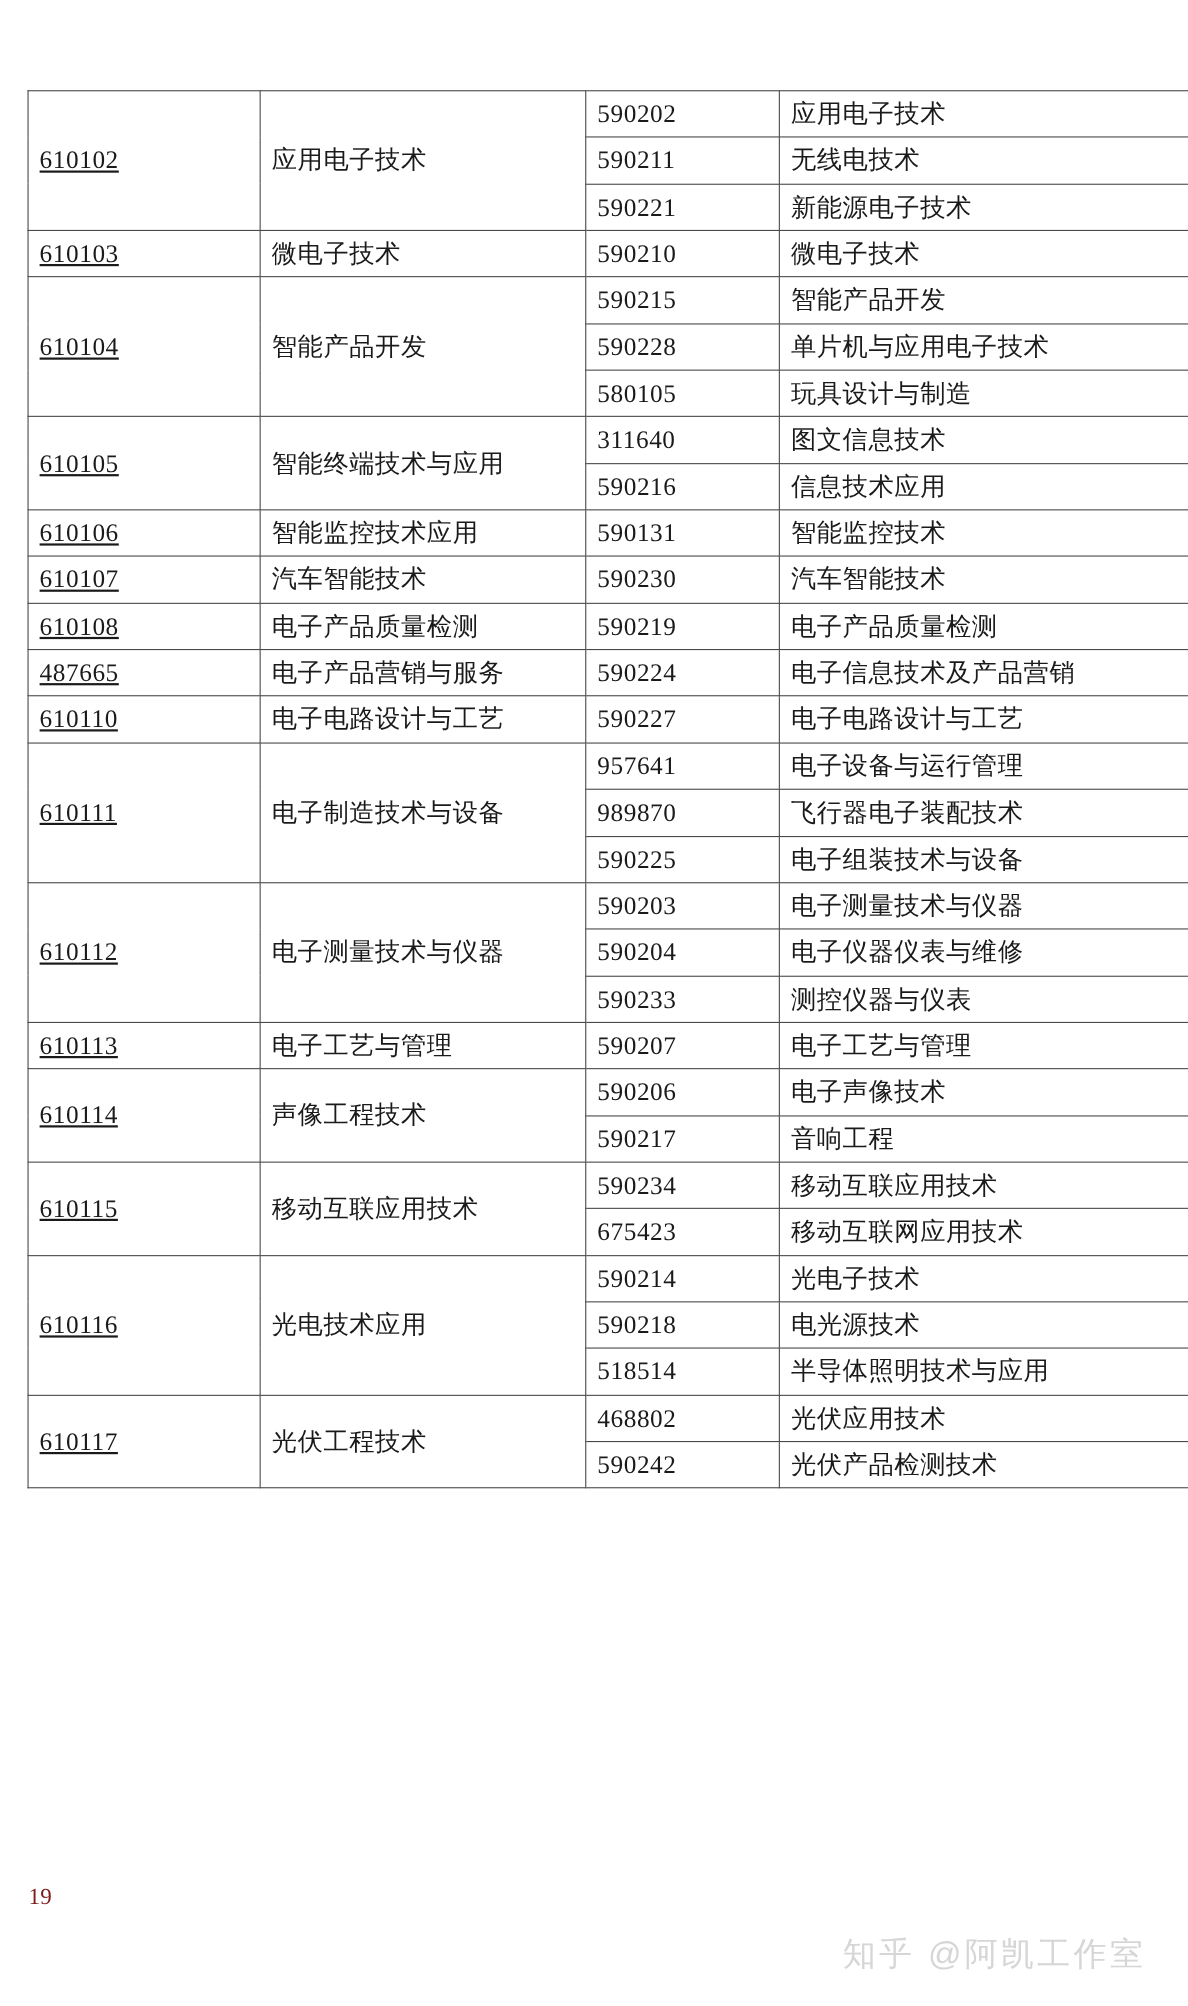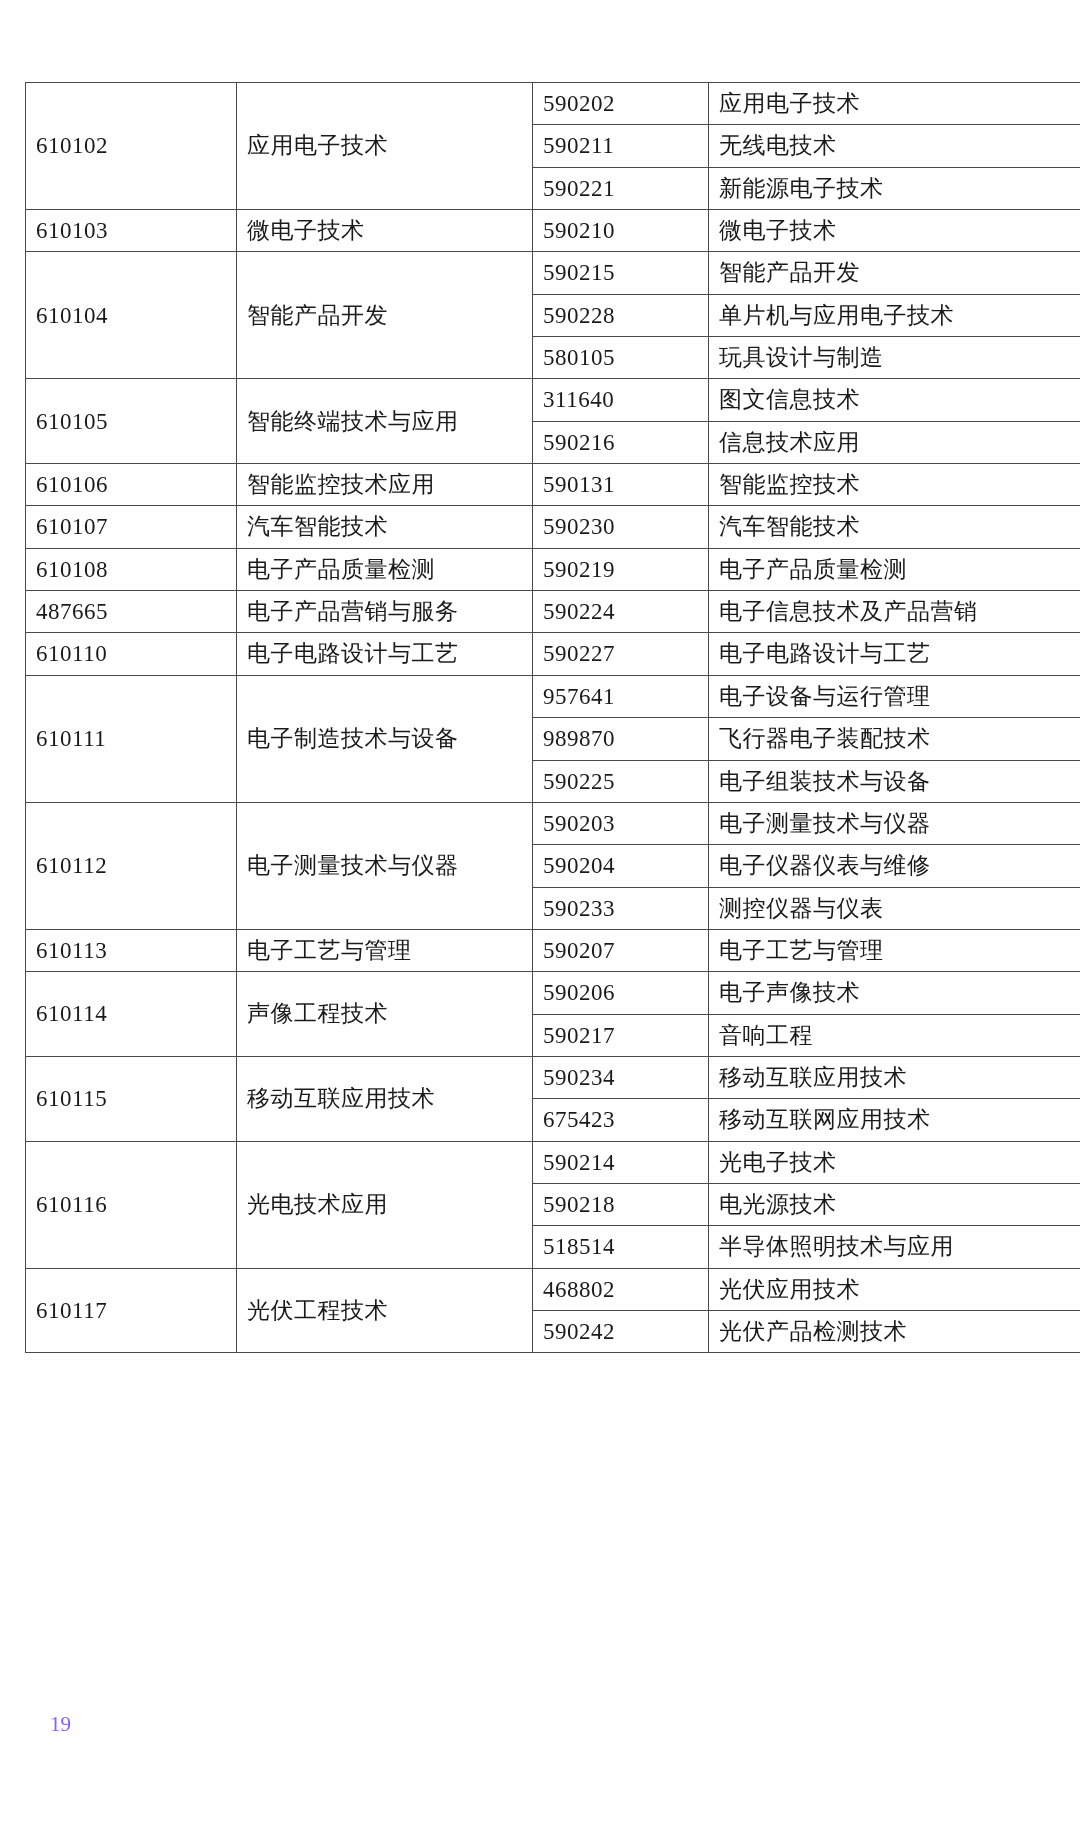--- a/index.html
+++ b/index.html
@@ -40,20 +40,21 @@
     font-size: 23px;
     line-height: 1.45;
     letter-spacing: 0.5px;
     background: #fff;
   }
   td.code {
     width: 190px;
     font-family: "Liberation Serif", "DejaVu Serif", serif;
     letter-spacing: 1px;
     font-size: 23px;
+    text-decoration: underline;
   }
   td.name {
     width: 275px;
   }
   td.subcode {
     width: 155px;
     letter-spacing: 1px;
   }
   td.subname {
     width: 410px;
@@ -79,23 +80,22 @@
     letter-spacing: 3px;
     white-space: nowrap;
     font-family: "Liberation Sans", "DejaVu Sans", sans-serif;
     user-select: none;
   }
   .page-number {
     position: absolute;
     left: 26px;
     top: 1712px;
     font-size: 21px;
-    color: #8b5cf6;
-    font-family: "Liberation Serif", "DejaVu Serif", serif;
-    margin-left: 24px;
+    color: #7f1d1d;
+    font-family: "Liberation Serif", "DejaVu Serif", serif;
   }
 </style>
 </head>
 <body>
 
 <div class="page">
 
   <div class="table-wrap">
     <table class="majors">
       <tbody id="majors-tbody">
@@ -248,16 +248,17 @@
             <td class="subname cn">光伏应用技术</td>
           </tr>
           <tr>
             <td class="subcode">590242</td>
             <td class="subname cn">光伏产品检测技术</td>
           </tr>
         </tbody>
     </table>
   </div>
 
+  <div class="watermark">知乎 @阿凯工作室</div>
 
   <div class="page-number">19</div>
 
 </div>
 
 </body></html>

